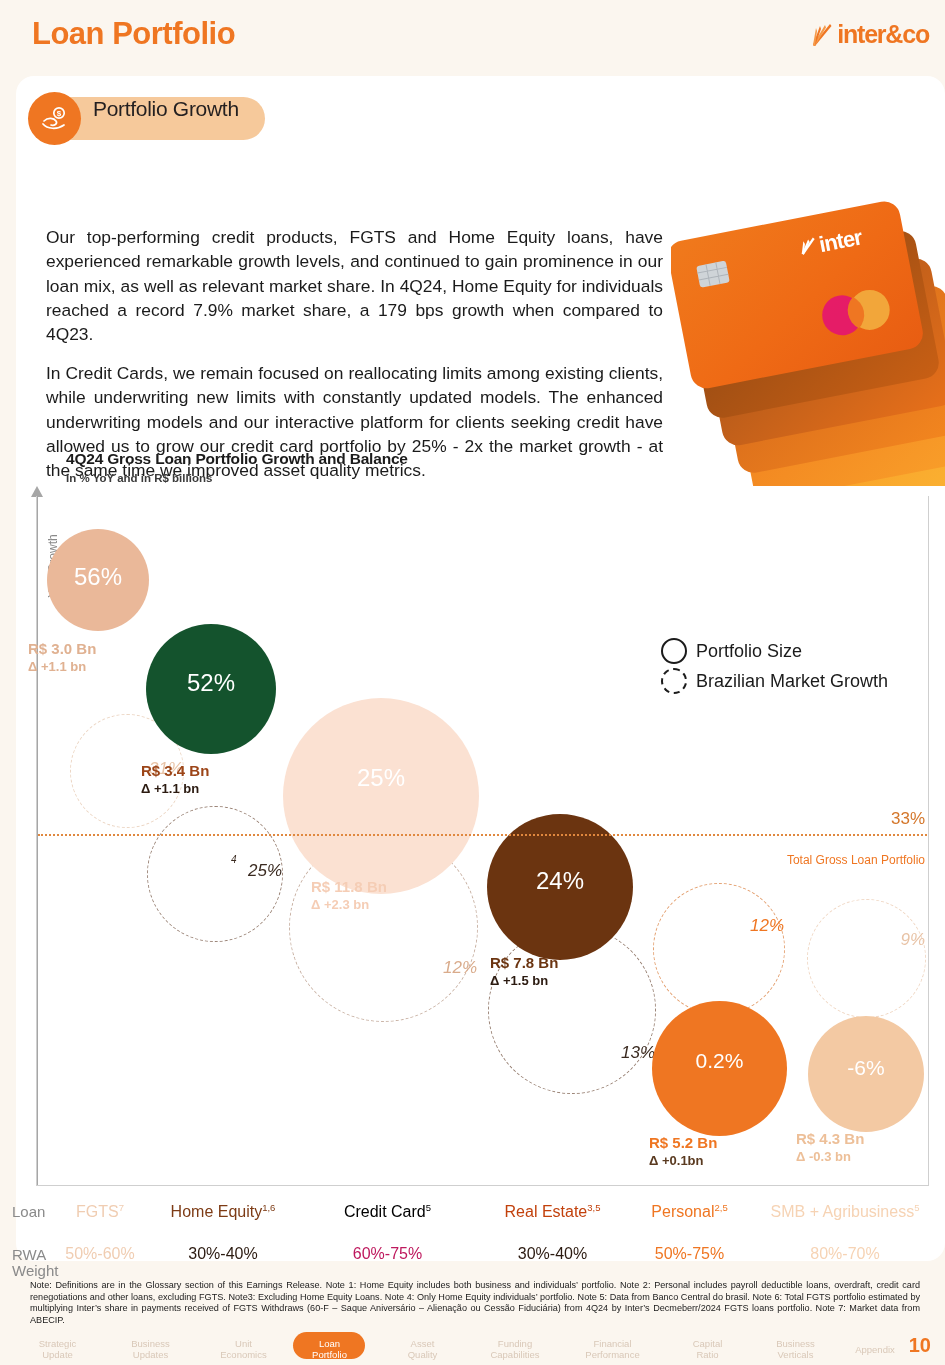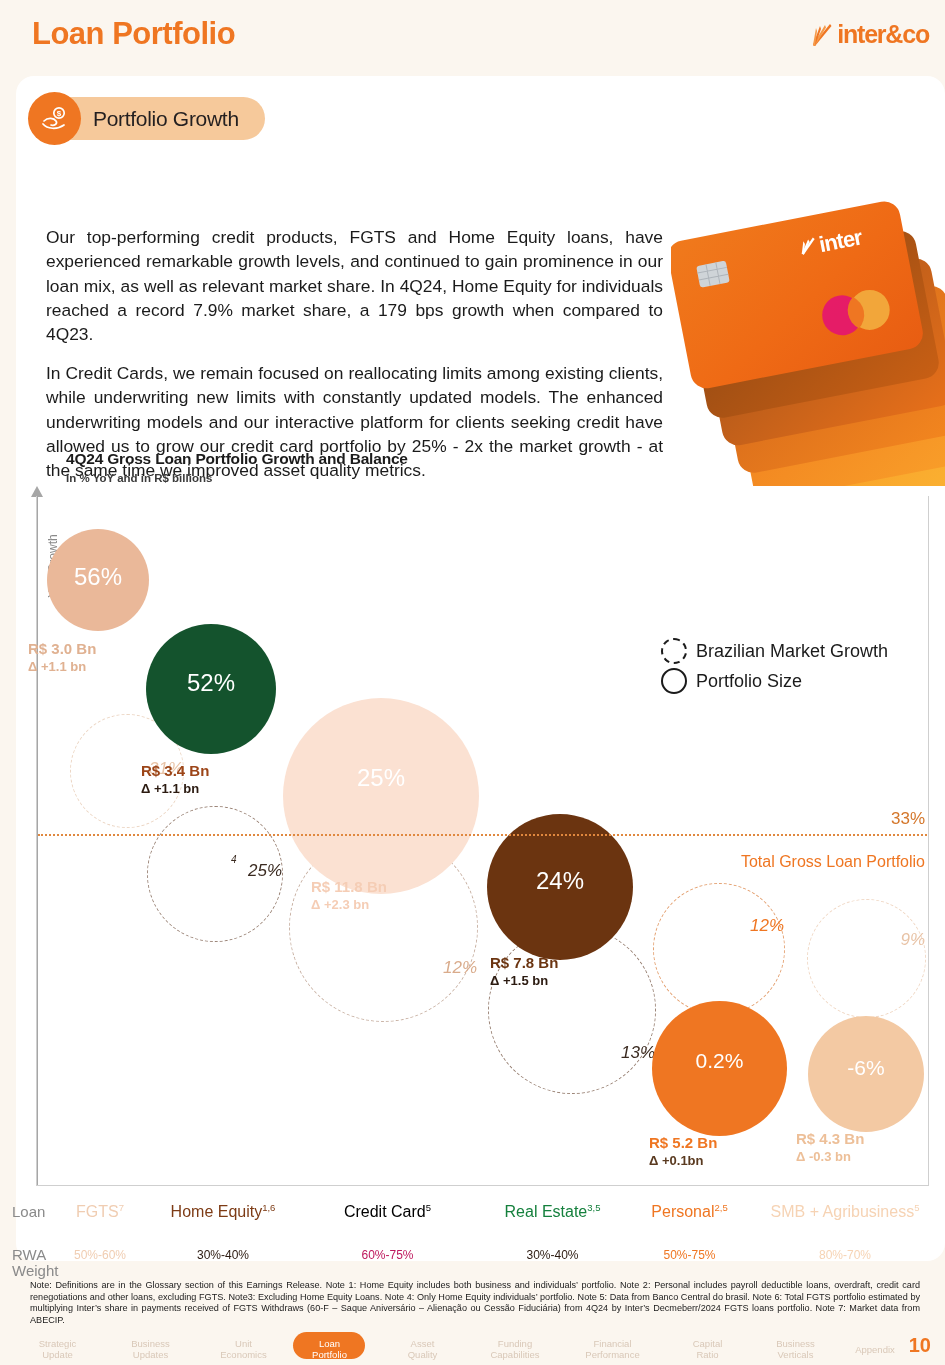--- a/index.html
+++ b/index.html
@@ -30,21 +30,21 @@
 
   
   #section-badge{position:absolute;left:12px;top:16px;display:flex;align-items:center;}
   #badge-icon-circle{
     width:53px;height:53px;border-radius:50%;
     background:#ef7622;display:flex;align-items:center;justify-content:center;
     position:relative;z-index:2;
   }
   #badge-pill{
     height:43px;border-radius:22px;background:#f6c99b;
-    display:flex;align-items:center;
+    display:flex;
     padding:0 26px 0 44px;margin-left:-32px;
   }
   #badge-label{font-size:21px;color:#231f20;letter-spacing:-0.3px;}
 
   
   .para{
     position:absolute;left:30px;width:617px;
     font-size:17.4px;line-height:24.3px;color:#1b1b1b;
     text-align:justify;
   }
@@ -87,34 +87,34 @@
   .bubble-caption{position:absolute;text-align:left;line-height:1.25;}
   .cap-main{font-size:15px;font-weight:bold;display:block;}
   .cap-sub{font-size:13px;font-weight:bold;display:block;}
 
   
   #total-line{
     position:absolute;left:22px;top:758px;width:889px;height:0;
     border-top:2px dotted #e0883f;
   }
   #total-line-value{position:absolute;right:20px;top:733px;font-size:17px;color:#d4762a;}
-  #total-line-label{position:absolute;right:20px;top:777px;font-size:16px;color:#ef7622;}
+  #total-line-label{position:absolute;right:20px;top:777px;font-size:12px;color:#ef7622;}
 
   
   #legend{position:absolute;left:645px;top:560px;}
   .legend-row{display:flex;align-items:center;height:30px;}
   .legend-swatch{width:26px;height:26px;border-radius:50%;margin-right:9px;box-sizing:border-box;}
   .legend-label{font-size:18px;color:#1b1b1b;}
 
   
   #axis-table{position:absolute;left:0;top:1268px;width:945px;}
   .axis-head{position:absolute;font-size:15px;color:#8a8a8a;line-height:16px;}
   .axis-cell{position:absolute;text-align:center;}
   .axis-cell .cat{font-size:16px;}
-  .axis-cell .rwa{font-size:12px;}
+  .axis-cell .rwa{font-size:16px;}
   sup{font-size:9.5px;}
 
   
   #footnotes{
     position:absolute;left:30px;top:1280px;width:890px;
     font-size:9.1px;line-height:11.6px;color:#1b1b1b;text-align:justify;
   }
 
   
   #bottom-nav{position:absolute;left:0;top:1330px;width:945px;height:35px;}
@@ -294,26 +294,26 @@
     <span class="cap-main">R$ 4.3 Bn</span>
     <span class="cap-sub">Δ -0.3 bn</span>
   </div>
 
   <div id="total-line"></div>
   <div id="total-line-value">33%</div>
   <div id="total-line-label">Total Gross Loan Portfolio</div>
 
   <div id="legend">
     <div class="legend-row">
+      <span class="legend-swatch" style="border:2px solid #1b1b1b;"></span>
+      <span class="legend-label">Portfolio Size</span>
+    </div>
+    <div class="legend-row">
       <span class="legend-swatch" style="border:2px dashed #1b1b1b;"></span>
       <span class="legend-label">Brazilian Market Growth</span>
-    </div>
-    <div class="legend-row">
-      <span class="legend-swatch" style="border:2px solid #1b1b1b;"></span>
-      <span class="legend-label">Portfolio Size</span>
     </div>
   </div>
 </div>
 
 <div id="axis-table">
   <div class="axis-head" style="left:12px;top:-64px;">Loan</div>
   <div class="axis-head" style="left:12px;top:-21px;">
     <span>RWA</span><br>
     <span>Weight</span>
   </div>
@@ -332,21 +332,21 @@
     <span class="rwa">30%-40%</span>
   </div>
 
   <div class="axis-cell" style="left:310px;top:-66px;width:155px;color:#000000;">
     <span class="cat"><span>Credit Card</span><sup>5</sup></span>
   </div>
   <div class="axis-cell" style="left:310px;top:-23px;width:155px;color:#be185d;">
     <span class="rwa">60%-75%</span>
   </div>
 
-  <div class="axis-cell" style="left:480px;top:-66px;width:145px;color:#15803d;">
+  <div class="axis-cell" style="left:480px;top:-66px;width:145px;color:#c2410c;">
     <span class="cat"><span>Real Estate</span><sup>3,5</sup></span>
   </div>
   <div class="axis-cell" style="left:480px;top:-23px;width:145px;color:#2b1a10;">
     <span class="rwa">30%-40%</span>
   </div>
 
   <div class="axis-cell" style="left:622px;top:-66px;width:135px;color:#ef7622;">
     <span class="cat"><span>Personal</span><sup>2,5</sup></span>
   </div>
   <div class="axis-cell" style="left:622px;top:-23px;width:135px;color:#ef7622;">

